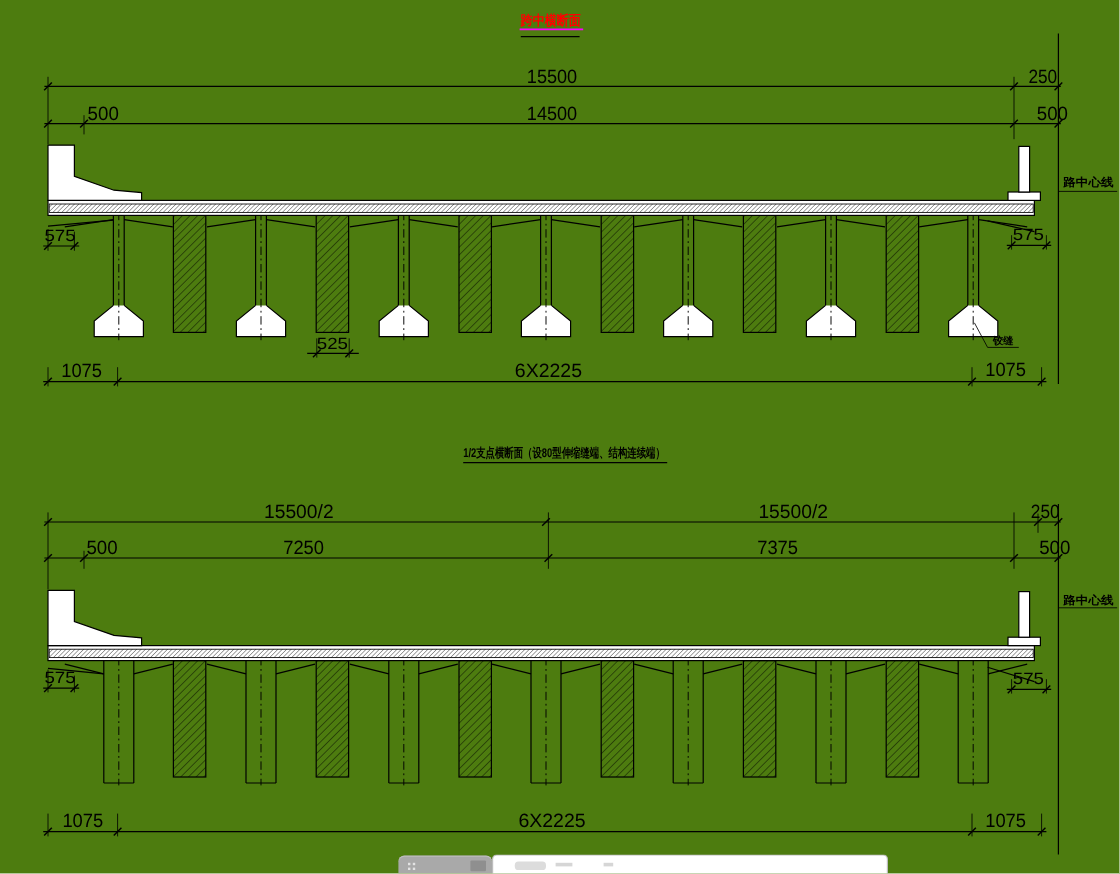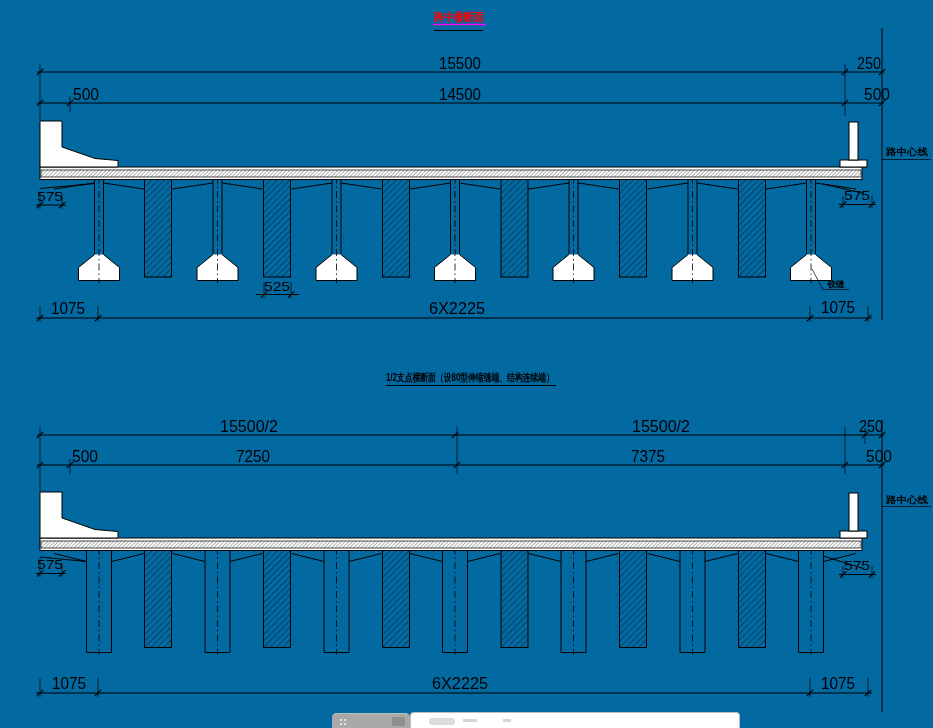--- a/index.html
+++ b/index.html
@@ -1,16 +1,16 @@
 <!DOCTYPE html>
 <html><head>
 <meta charset="utf-8">
 <style>
   html,body{margin:0;padding:0;background:#fff;}
-  #stage{position:relative;width:933px;height:728px;background:#0369a1;overflow:hidden;
+  #stage{position:relative;width:933px;height:728px;background:#4d7c0f;overflow:hidden;
          font-family:"Liberation Sans",sans-serif;}
   svg{position:absolute;left:0;top:0;}
   .ln{stroke:#000;stroke-width:1;fill:none}
   .lnf{stroke:#000;stroke-width:1;fill:#fff}
   .thin{stroke:#000;stroke-width:.7;fill:none}
   .cl{stroke:#000;stroke-width:.8;fill:none;stroke-dasharray:7 3 1.5 3}
   .hrect{fill:url(#h1);stroke:#000;stroke-width:1}
   .hstrip{fill:url(#h2);stroke:#000;stroke-width:.7}
   text{font-family:"Liberation Sans",sans-serif;fill:#000;text-anchor:middle}
   .dim{font-size:16px}

